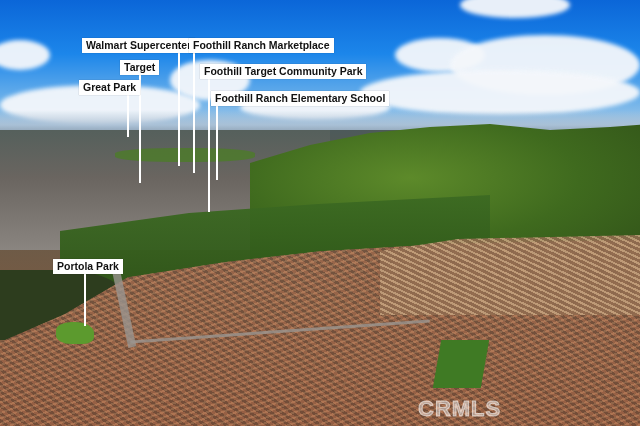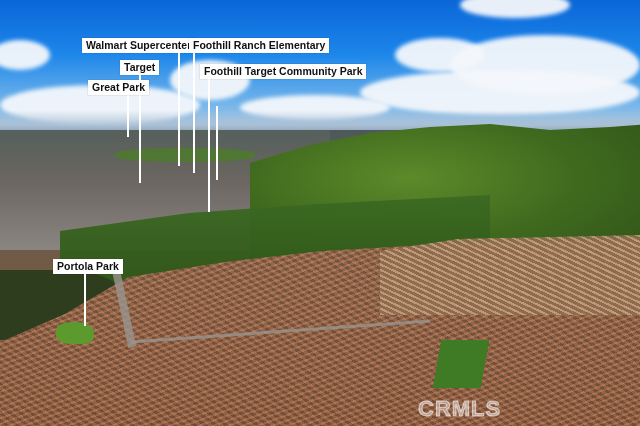--- a/index.html
+++ b/index.html
@@ -110,20 +110,21 @@
 
   <div class="leader" style="left:127px;top:95px;height:42px;"></div>
   <div class="leader" style="left:139px;top:73px;height:110px;"></div>
   <div class="leader" style="left:178px;top:53px;height:113px;"></div>
   <div class="leader" style="left:193px;top:53px;height:120px;"></div>
   <div class="leader" style="left:208px;top:79px;height:133px;"></div>
   <div class="leader" style="left:216px;top:106px;height:74px;"></div>
   <div class="leader" style="left:84px;top:274px;height:52px;"></div>
 
   <div class="label" style="left:82px;top:38px;">Walmart Supercenter</div>
-  <div class="label" style="left:189px;top:38px;">Foothill Ranch Elementary</div>
+  <div class="label" style="left:189px;top:38px;">Foothill Ranch Marketplace</div>
   <div class="label" style="left:120px;top:60px;">Target</div>
   <div class="label" style="left:200px;top:64px;">Foothill Target Community Park</div>
-  <div class="label" style="left:88px;top:80px;">Great Park</div>
+  <div class="label" style="left:79px;top:80px;">Great Park</div>
+  <div class="label" style="left:211px;top:91px;">Foothill Ranch Elementary School</div>
   <div class="label" style="left:53px;top:259px;text-align:right;">Portola Park</div>
 
   <div class="watermark">CRMLS</div>
 </div>
 
 </body></html>

